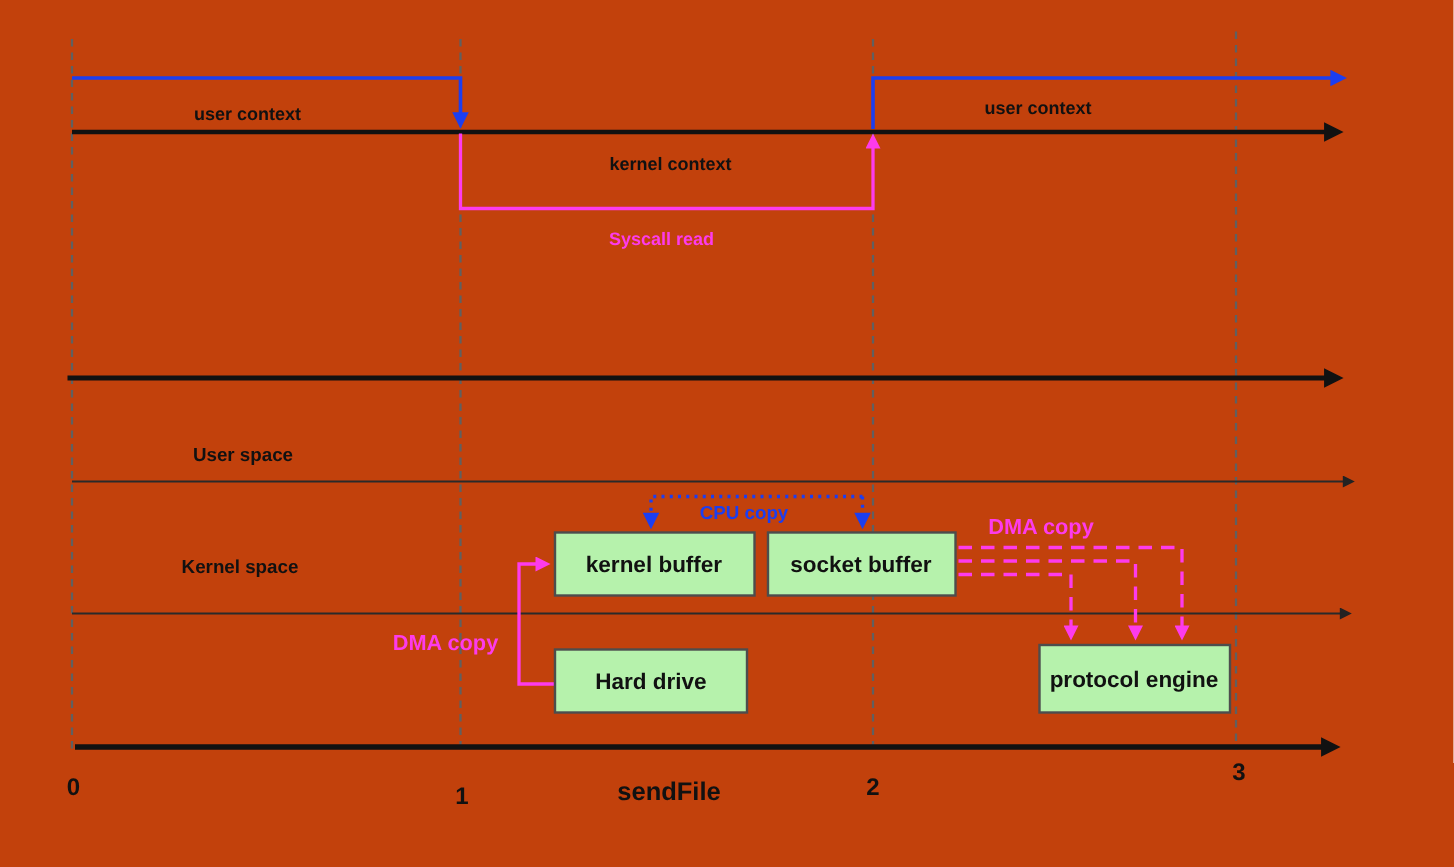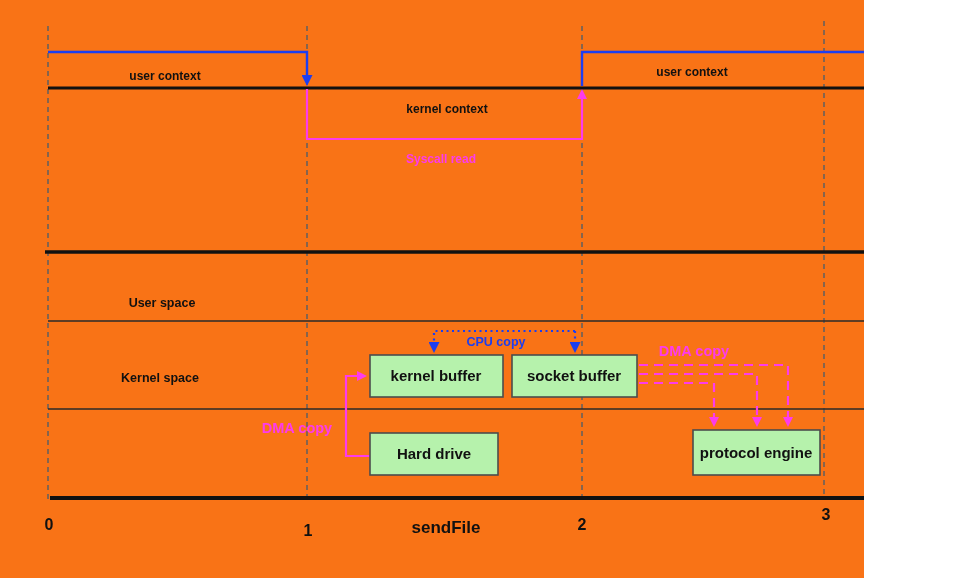--- a/index.html
+++ b/index.html
@@ -1,19 +1,19 @@
 <!DOCTYPE html>
 <html><head>
 <meta charset="utf-8">
 <style>
   html,body{margin:0;padding:0;background:#ffffff;}
   #stage{
     position:relative;
-    width:864px;height:578px;
-    background:#f97316;
+    width:969px;height:578px;
+    background:#c2410c;
     font-family:"Liberation Sans", sans-serif;
     overflow:hidden;
   }
   svg text{
     font-family:"Liberation Sans", sans-serif;
     font-weight:bold;
     fill:#111111;
   }
   .lbl-ctx{font-size:12px;}
   .lbl-space{font-size:12.5px;}

